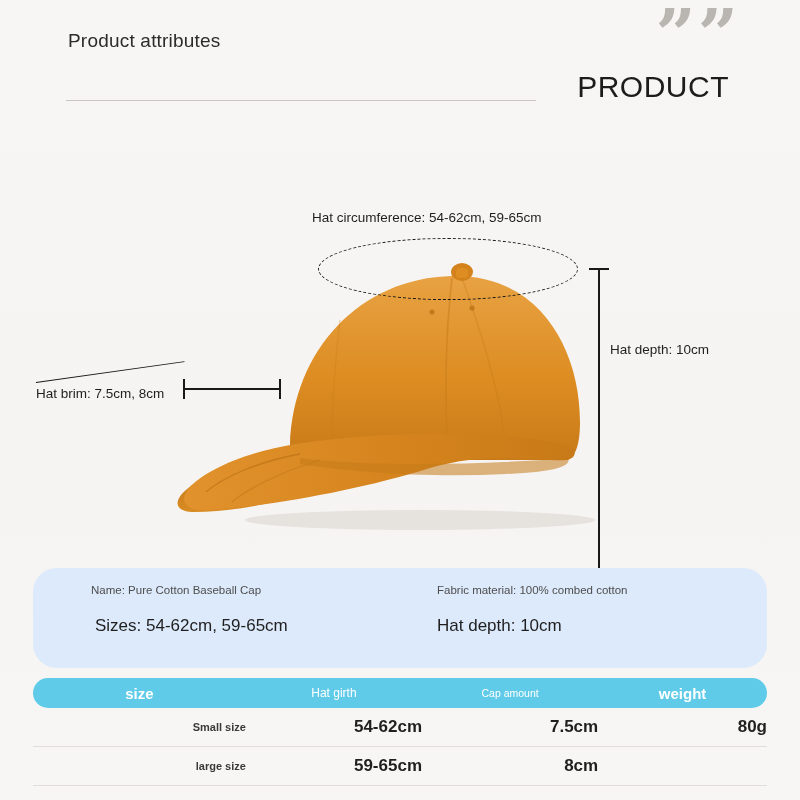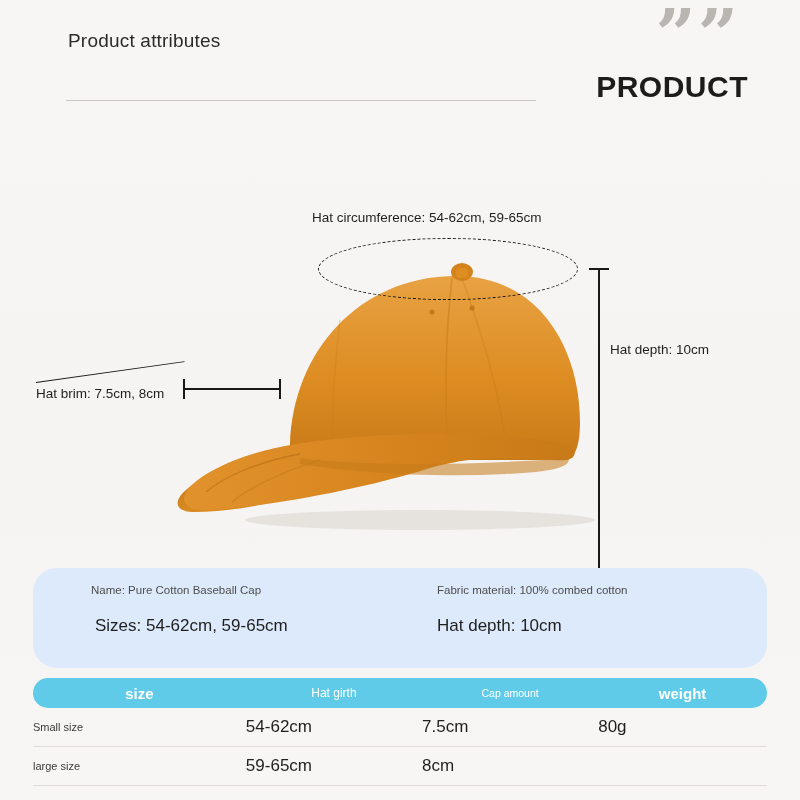--- a/index.html
+++ b/index.html
@@ -51,25 +51,25 @@
     font-size: 70px;
     line-height: 54px;
     color: #b9b6b2;
     font-family: "DejaVu Serif", serif;
     font-weight: 700;
     letter-spacing: 2px;
     user-select: none;
   }
   .header-big {
     position: absolute;
-    right: 52px;
+    right: 71px;
     top: 70px;
     text-align: right;
     font-size: 30px;
-    font-weight: 700;
+    font-weight: 400;
     line-height: 33px;
     letter-spacing: 0.5px;
     color: #1c1c1c;
   }
 
   
   .illus {
     position: absolute;
     top: 160px;
     left: 0;
@@ -181,21 +181,21 @@
   .t-head .c2 { width: 24%; font-size: 12px; }
   .t-head .c3 { width: 24%; font-size: 10.5px; }
   .t-head .c4 { width: 23%; font-size: 15px; font-weight: 600; }
 
   .t-row {
     display: flex;
     height: 38px;
     align-items: center;
     border-bottom: 1px solid #e0ddda;
   }
-  .t-row .c { text-align: left; }
+  .t-row .c { text-align: right; font-weight: bold; }
   .t-row .c1 { width: 29%; font-size: 11px; color: #3a3a3a; }
   .t-row .c2 { width: 24%; font-size: 17px; color: #1f1f1f; }
   .t-row .c3 { width: 24%; font-size: 17px; color: #1f1f1f; }
   .t-row .c4 { width: 23%; font-size: 17px; color: #1f1f1f; }
 </style>
 </head>
 <body>
 
 <div class="page">
 

